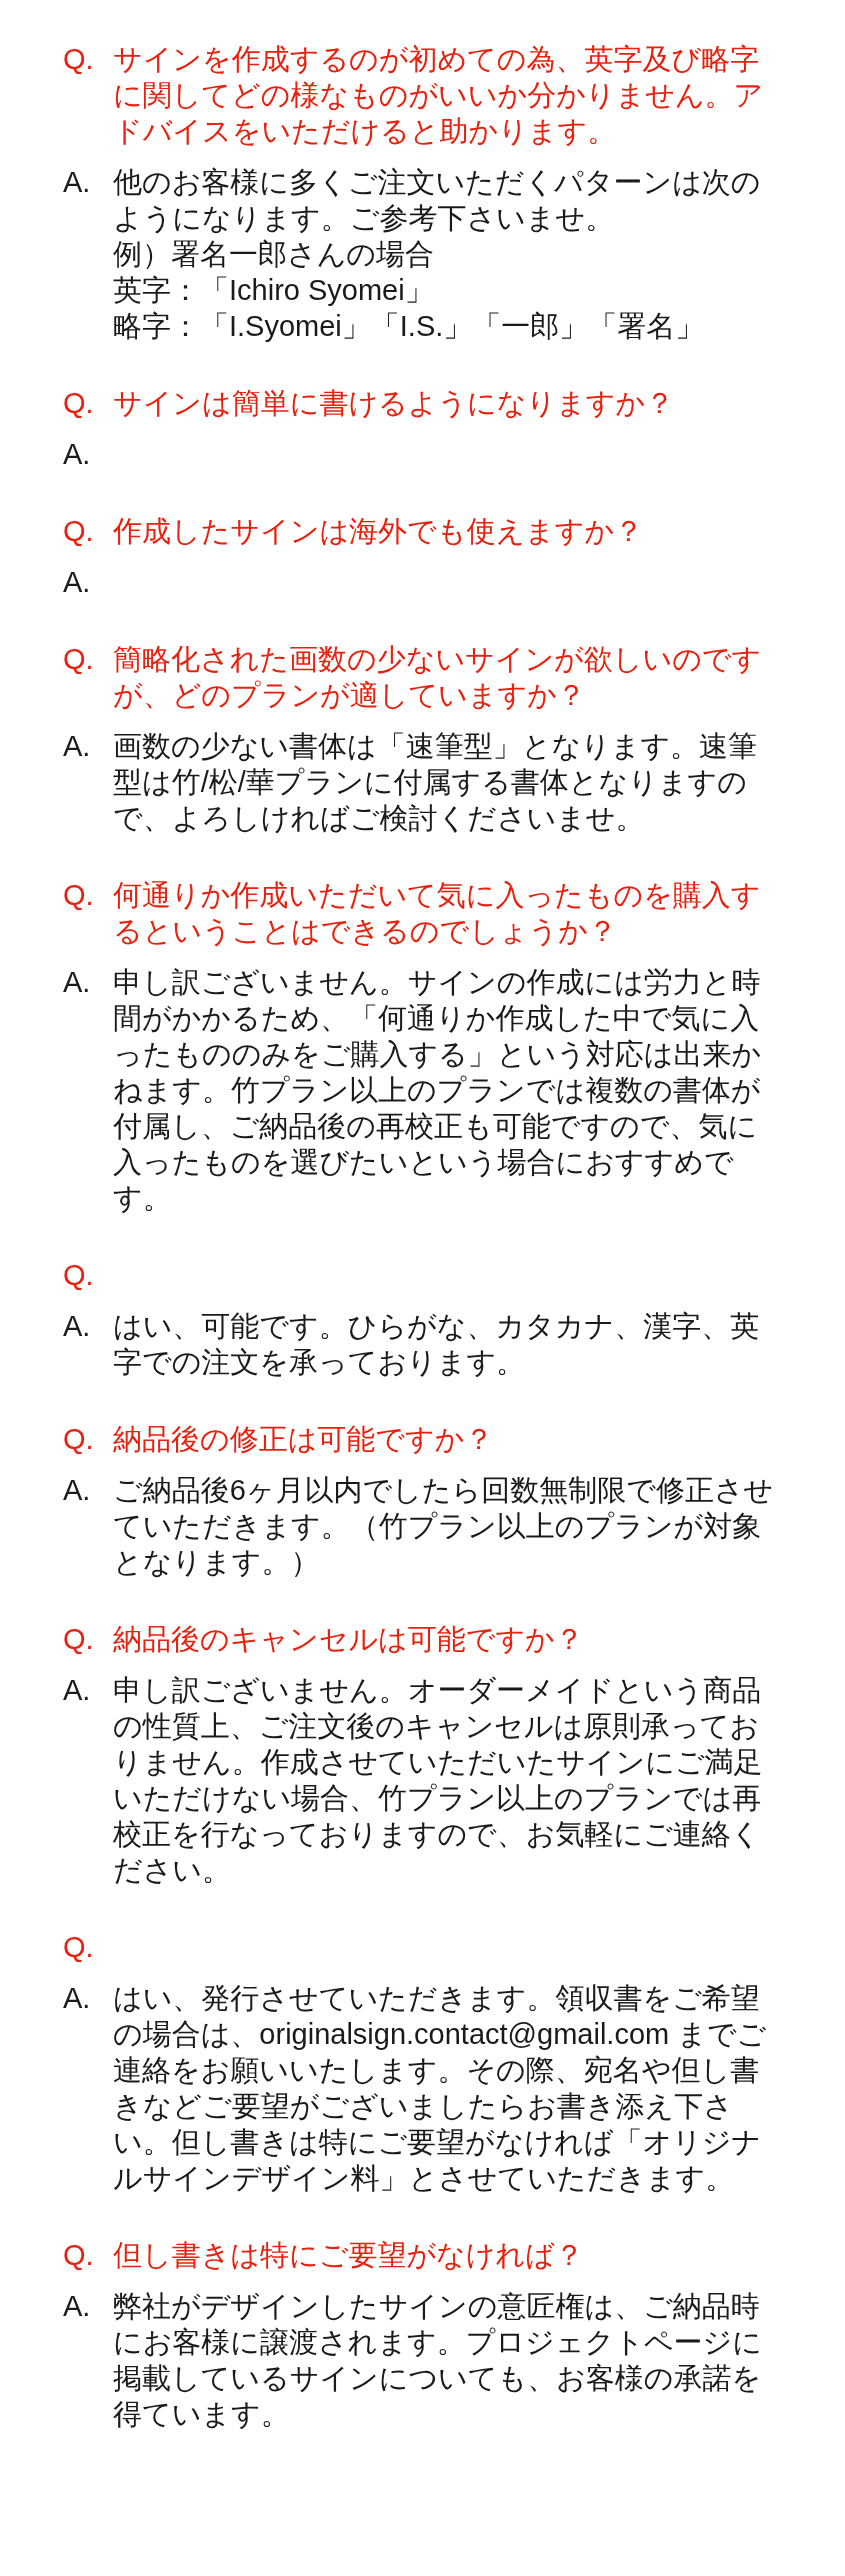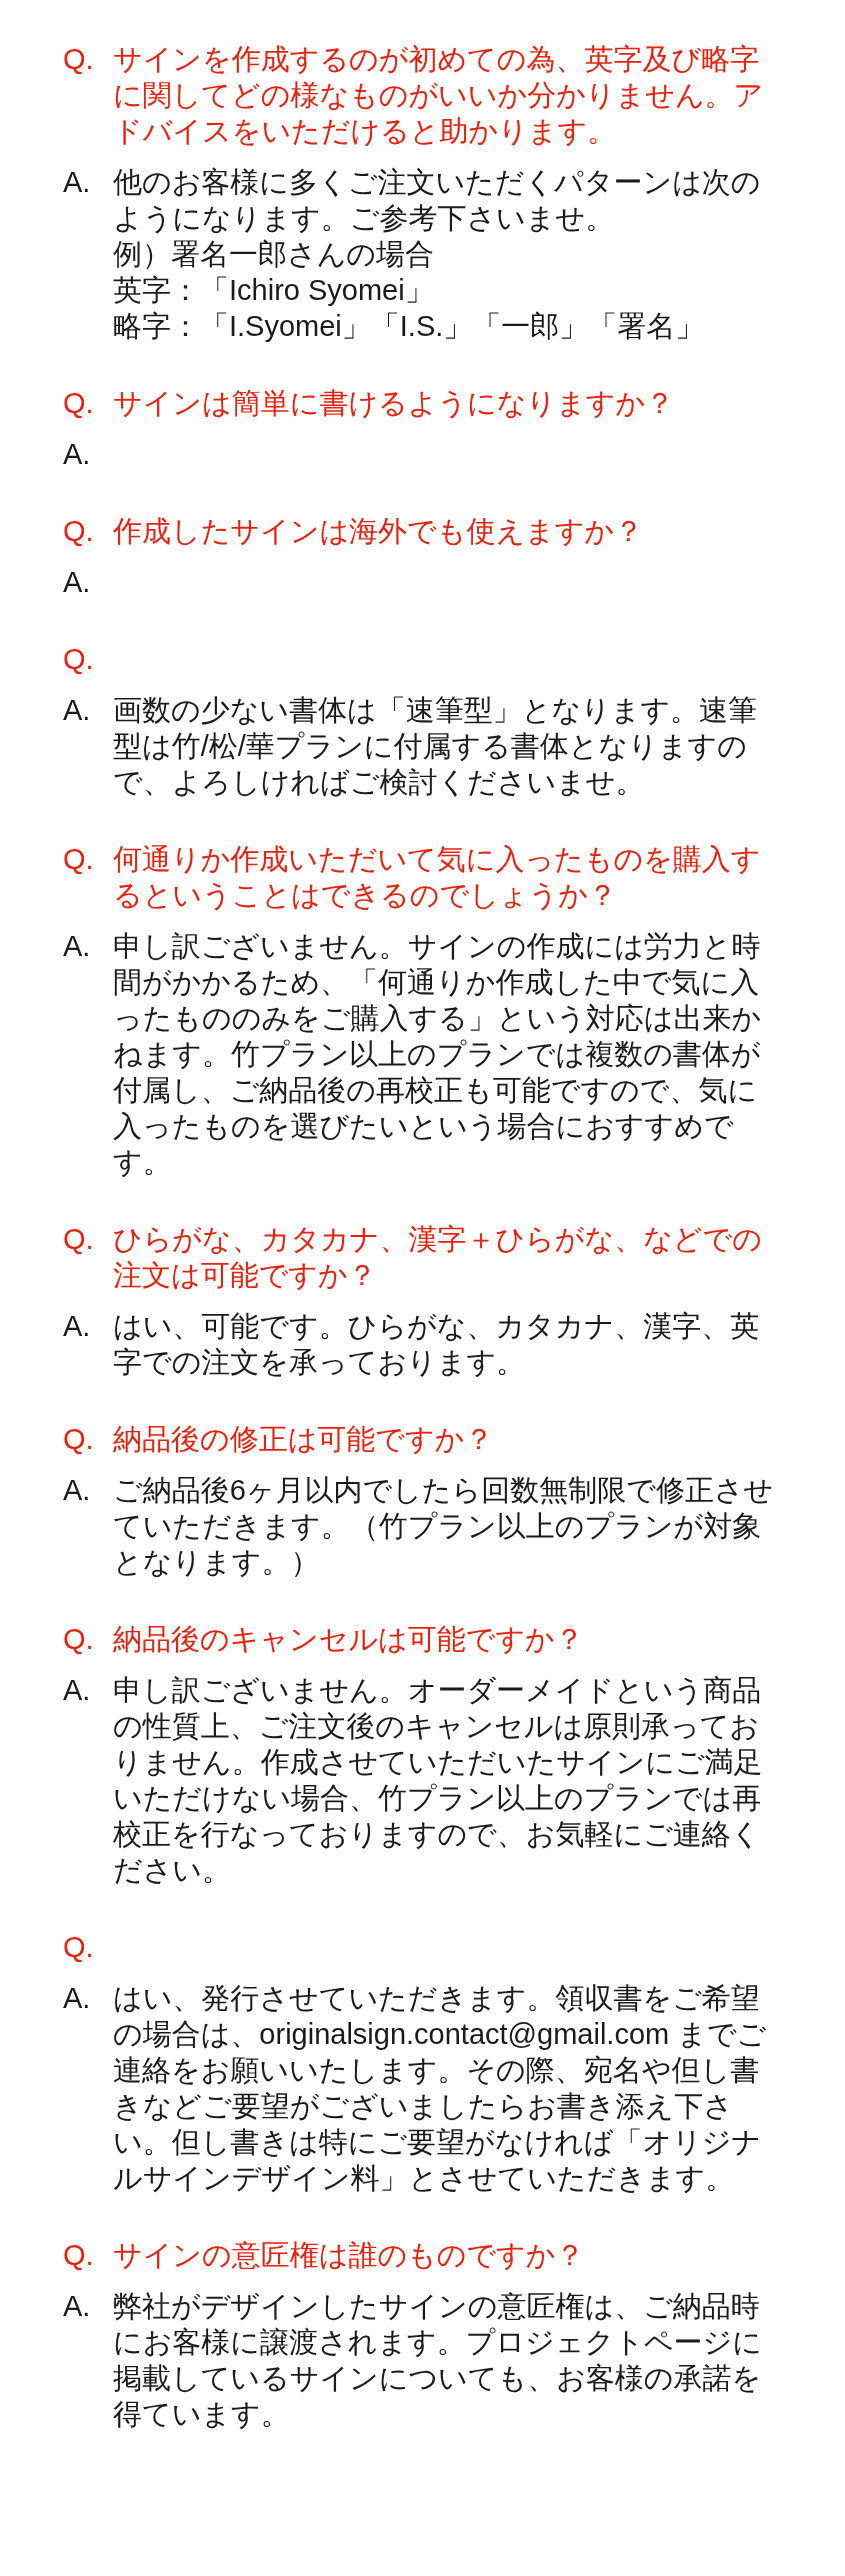--- a/index.html
+++ b/index.html
@@ -74,20 +74,21 @@
       <p class="txt">作成したサインは海外でも使えますか？</p>
     </div>
     <div class="row a" style="color: rgb(26, 26, 26);">
       <span class="lbl">A.</span>
     </div>
   </section>
 
   <section class="qa">
     <div class="row q" style="color: rgb(232, 33, 14);">
       <span class="lbl">Q.</span>
+      <p class="txt">簡略化された画数の少ないサインが欲しいのですが、どのプランが適していますか？</p>
     </div>
     <div class="row a" style="color: rgb(26, 26, 26);">
       <span class="lbl">A.</span>
       <p class="txt">画数の少ない書体は「速筆型」となります。速筆型は竹/松/華プランに付属する書体となりますので、よろしければご検討くださいませ。</p>
     </div>
   </section>
 
   <section class="qa">
     <div class="row q" style="color: rgb(232, 33, 14);">
       <span class="lbl">Q.</span>
@@ -95,21 +96,20 @@
     </div>
     <div class="row a" style="color: rgb(26, 26, 26);">
       <span class="lbl">A.</span>
       <p class="txt">申し訳ございません。サインの作成には労力と時間がかかるため、「何通りか作成した中で気に入ったもののみをご購入する」という対応は出来かねます。竹プラン以上のプランでは複数の書体が付属し、ご納品後の再校正も可能ですので、気に入ったものを選びたいという場合におすすめです。</p>
     </div>
   </section>
 
   <section class="qa">
     <div class="row q" style="color: rgb(232, 33, 14);">
       <span class="lbl">Q.</span>
-      <p class="txt">ひらがな、カタカナ、漢字＋ひらがな、などでの注文は可能ですか？</p>
     </div>
     <div class="row a" style="color: rgb(26, 26, 26);">
       <span class="lbl">A.</span>
       <p class="txt">はい、可能です。ひらがな、カタカナ、漢字、英字での注文を承っております。</p>
     </div>
   </section>
 
   <section class="qa">
     <div class="row q" style="color: rgb(232, 33, 14);">
       <span class="lbl">Q.</span>
@@ -138,21 +138,21 @@
     </div>
     <div class="row a" style="color: rgb(26, 26, 26);">
       <span class="lbl">A.</span>
       <p class="txt">はい、発行させていただきます。領収書をご希望の場合は、originalsign.contact@gmail.com までご連絡をお願いいたします。その際、宛名や但し書きなどご要望がございましたらお書き添え下さい。但し書きは特にご要望がなければ「オリジナルサインデザイン料」とさせていただきます。</p>
     </div>
   </section>
 
   <section class="qa">
     <div class="row q" style="color: rgb(232, 33, 14);">
       <span class="lbl">Q.</span>
-      <p class="txt">サインの意匠権は誰のものですか？</p>
+      <p class="txt">但し書きは特にご要望がなければ？</p>
     </div>
     <div class="row a" style="color: rgb(26, 26, 26);">
       <span class="lbl">A.</span>
       <p class="txt">弊社がデザインしたサインの意匠権は、ご納品時にお客様に譲渡されます。プロジェクトページに掲載しているサインについても、お客様の承諾を得ています。</p>
     </div>
   </section>
 
 </main>
 
 

